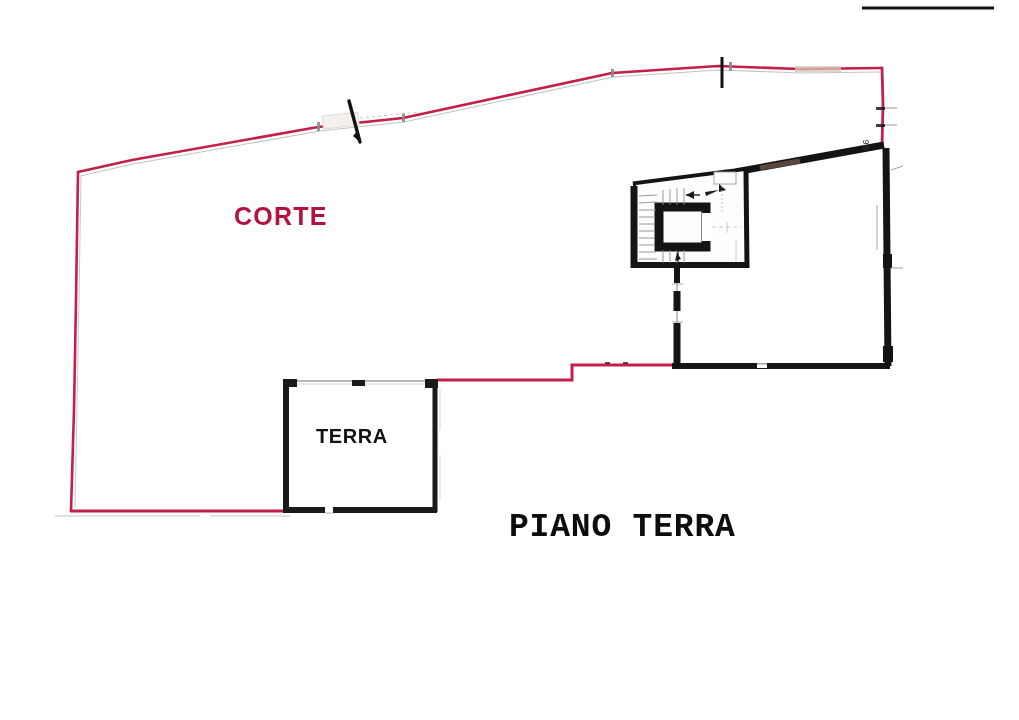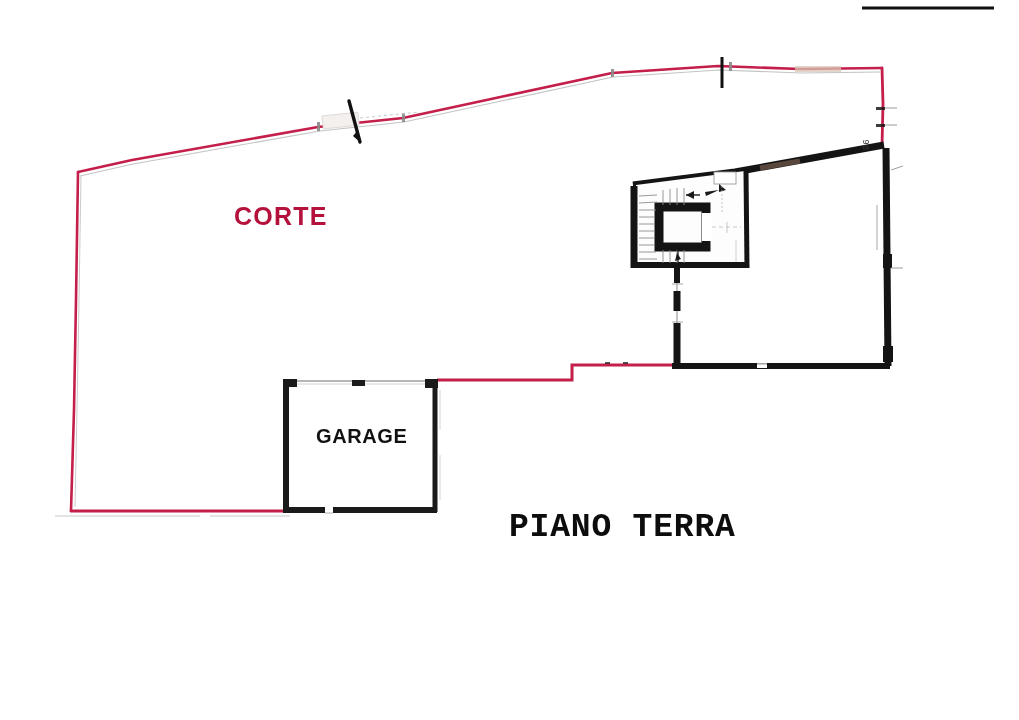--- a/index.html
+++ b/index.html
@@ -211,19 +211,19 @@
       <line x1="325" y1="513" x2="333" y2="513" stroke="#b0b0b0" stroke-width="1"></line>
 
       <line x1="440" y1="390" x2="440" y2="430" stroke="#cfcfcf" stroke-width="0.9"></line>
       <line x1="440" y1="455" x2="440" y2="500" stroke="#cfcfcf" stroke-width="0.9"></line>
     </g>
 
   </svg>
 
   <div class="plan-label" id="label-corte">CORTE</div>
 
-  <div class="plan-label" id="label-garage">GARAGE</div>
+  <div class="plan-label" id="label-garage">TERRA</div>
 
   <div class="plan-label" id="label-piano-terra">PIANO TERRA</div>
 
   <div class="plan-label" id="label-dim-right">96</div>
 
 </div>
 
 </body></html>

